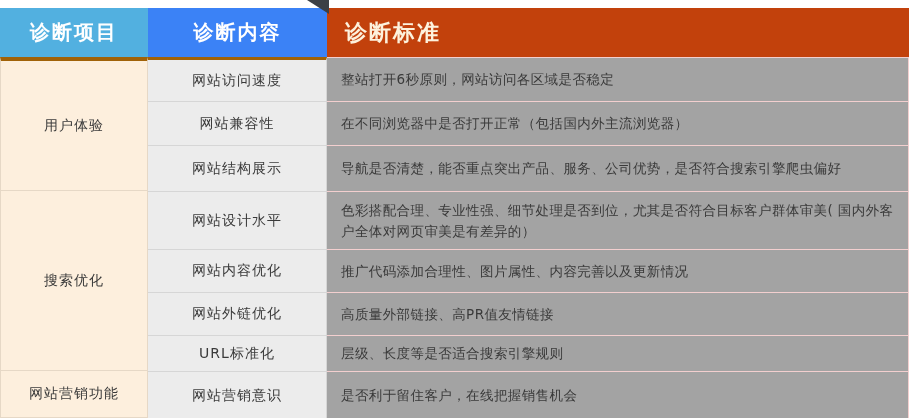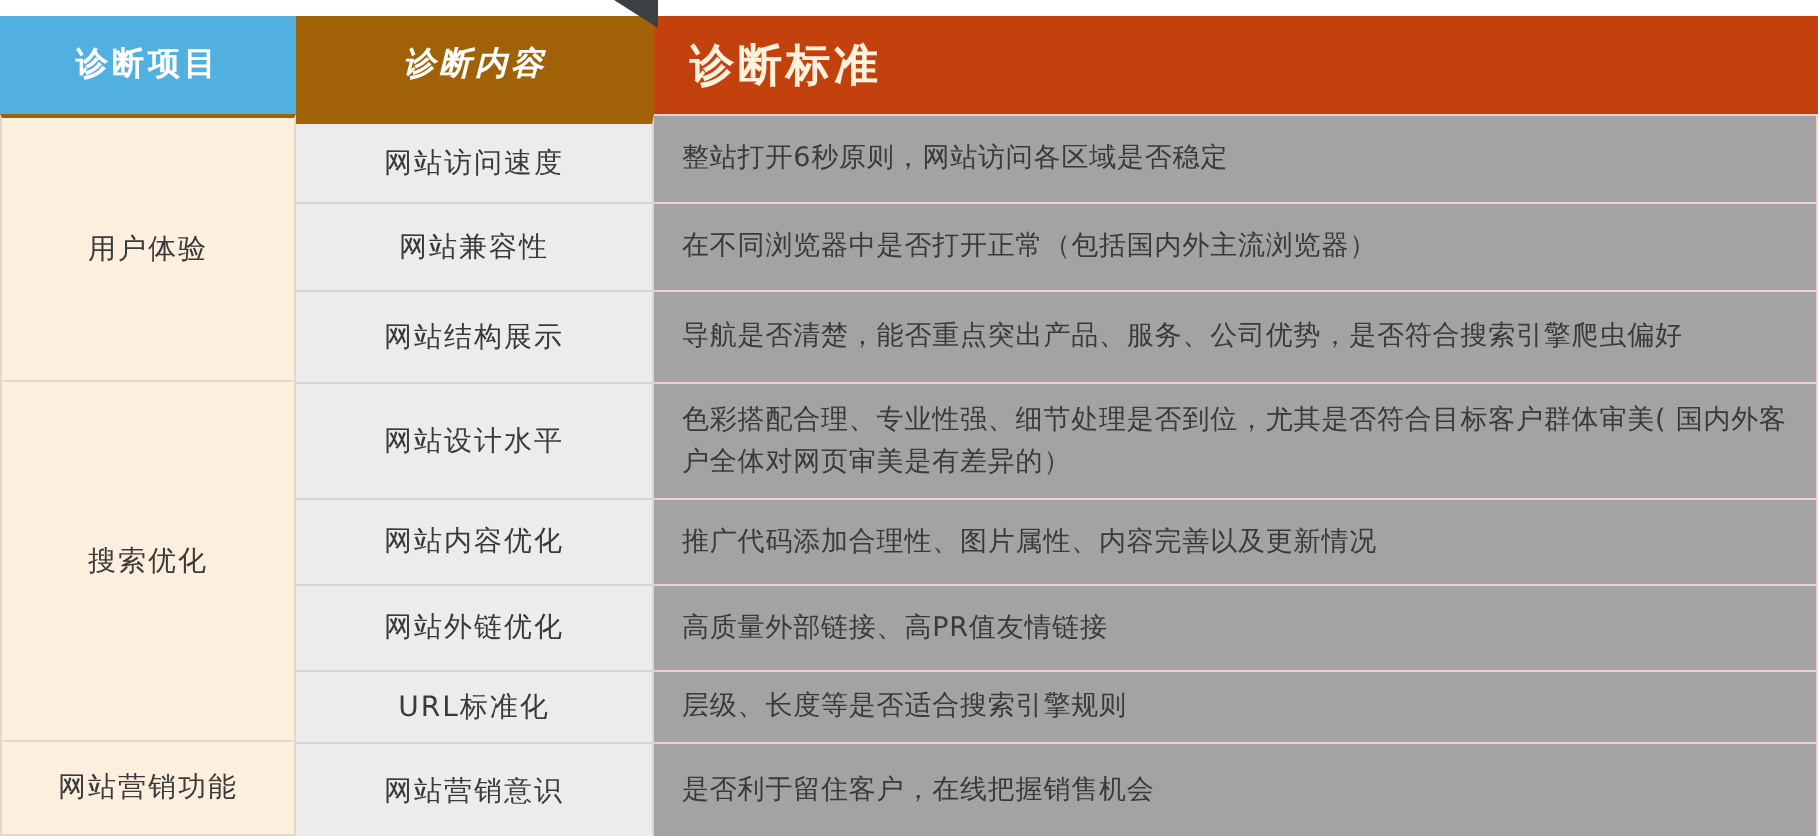--- a/index.html
+++ b/index.html
@@ -29,32 +29,31 @@
     width: 909px;
     height: 49px;
     display: flex;
   }
   .hdr {
     box-sizing: border-box;
     display: flex;
     align-items: center;
     justify-content: center;
     color: #ffffff;
-    font-size: 16px;
+    font-size: 20px;
     font-weight: bold;
     letter-spacing: 2px;
   }
   .hdr-item {
     width: 148px;
     background: #52b0e0;
   }
   .hdr-content {
     width: 179px;
-    background: #a16207;
-    font-style: italic;
+    background: #3b82f6;
   }
   .hdr-standard {
     width: 582px;
     background: #c2410c;
     justify-content: flex-start;
     padding-left: 18px;
     font-size: 22px;
     color: #fdf2dd;
     letter-spacing: 2px;
     position: relative;
@@ -96,41 +95,41 @@
     background: #fdefdd;
     border: 1px solid #e6d8c6;
     border-top: none;
     display: flex;
     align-items: center;
     justify-content: center;
     font-size: 14px;
     color: #3a3a3a;
     letter-spacing: 1px;
   }
-  .col-group .group-cell:first-child { border-top: 2px solid #a16207; }
+  .col-group .group-cell:first-child { border-top: 4px solid #a16207; }
 
   .data-row {
     display: flex;
     width: 761px;
   }
   .cell-content {
     box-sizing: border-box;
     width: 179px;
     background: #ececec;
     border: 1px solid #d6d6d6;
     border-top: none;
     border-left: none;
     display: flex;
     align-items: center;
     justify-content: center;
     font-size: 14px;
     color: #3a3a3a;
     letter-spacing: 1px;
   }
-  .data-row:first-child .cell-content { border-top: 5px solid #a16207; }
+  .data-row:first-child .cell-content { border-top: 3px solid #a16207; }
 
   .cell-standard {
     box-sizing: border-box;
     width: 582px;
     background: #a3a3a3;
     border: 1px solid #f3cfcf;
     border-top: none;
     border-left: none;
     display: flex;
     align-items: center;

